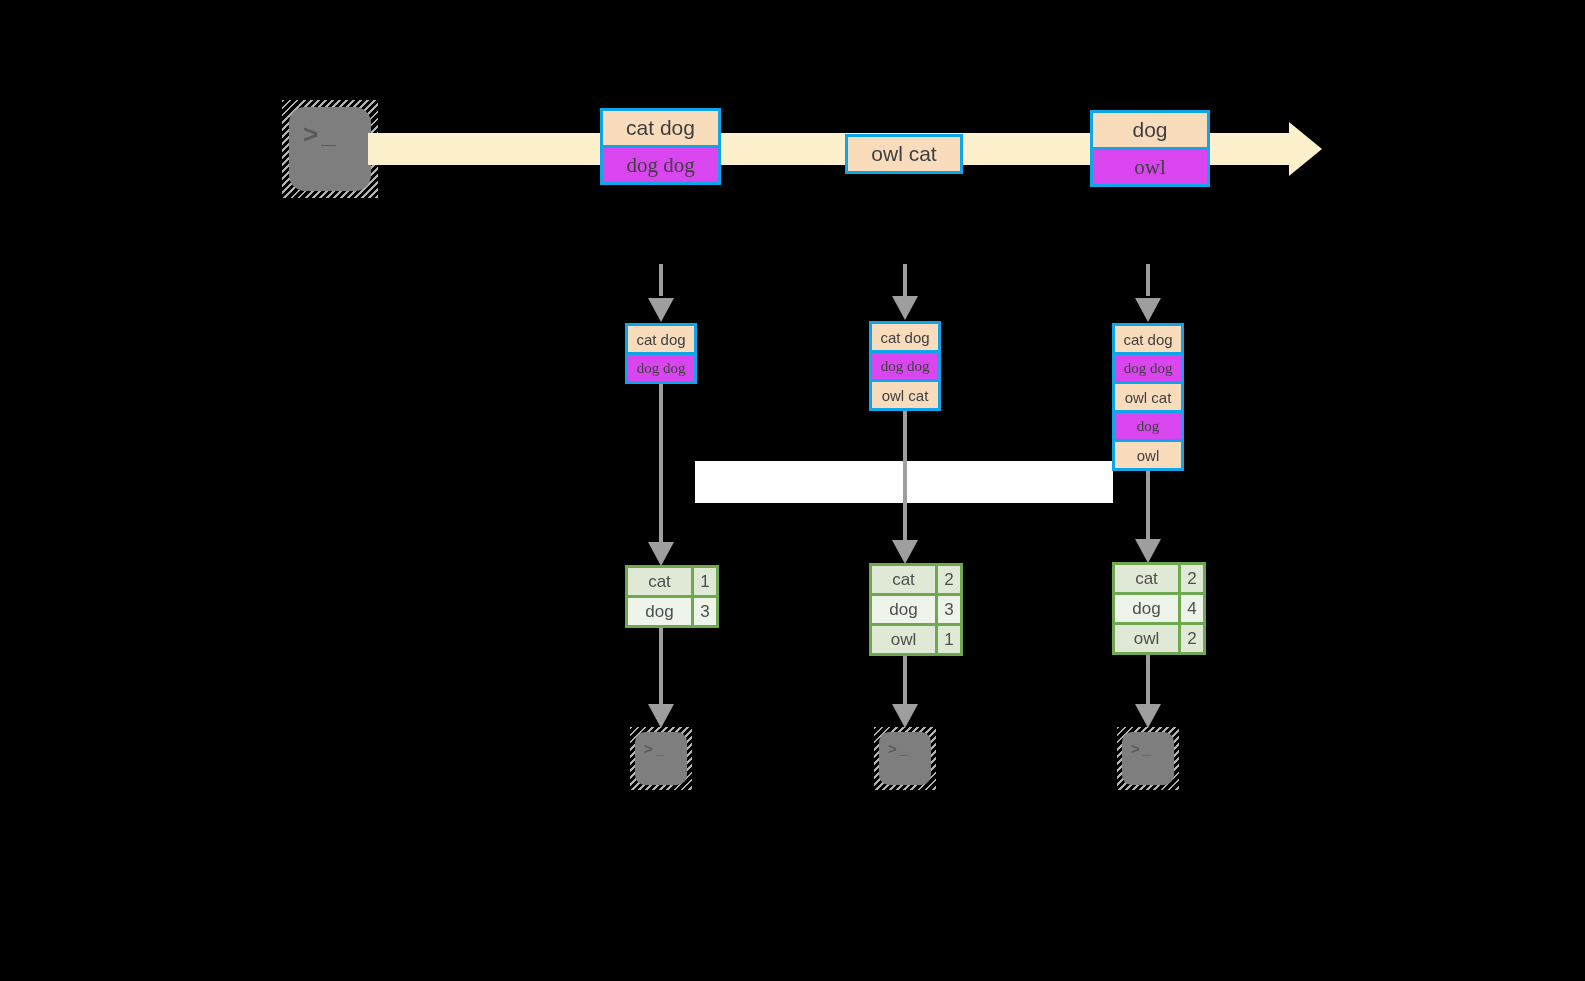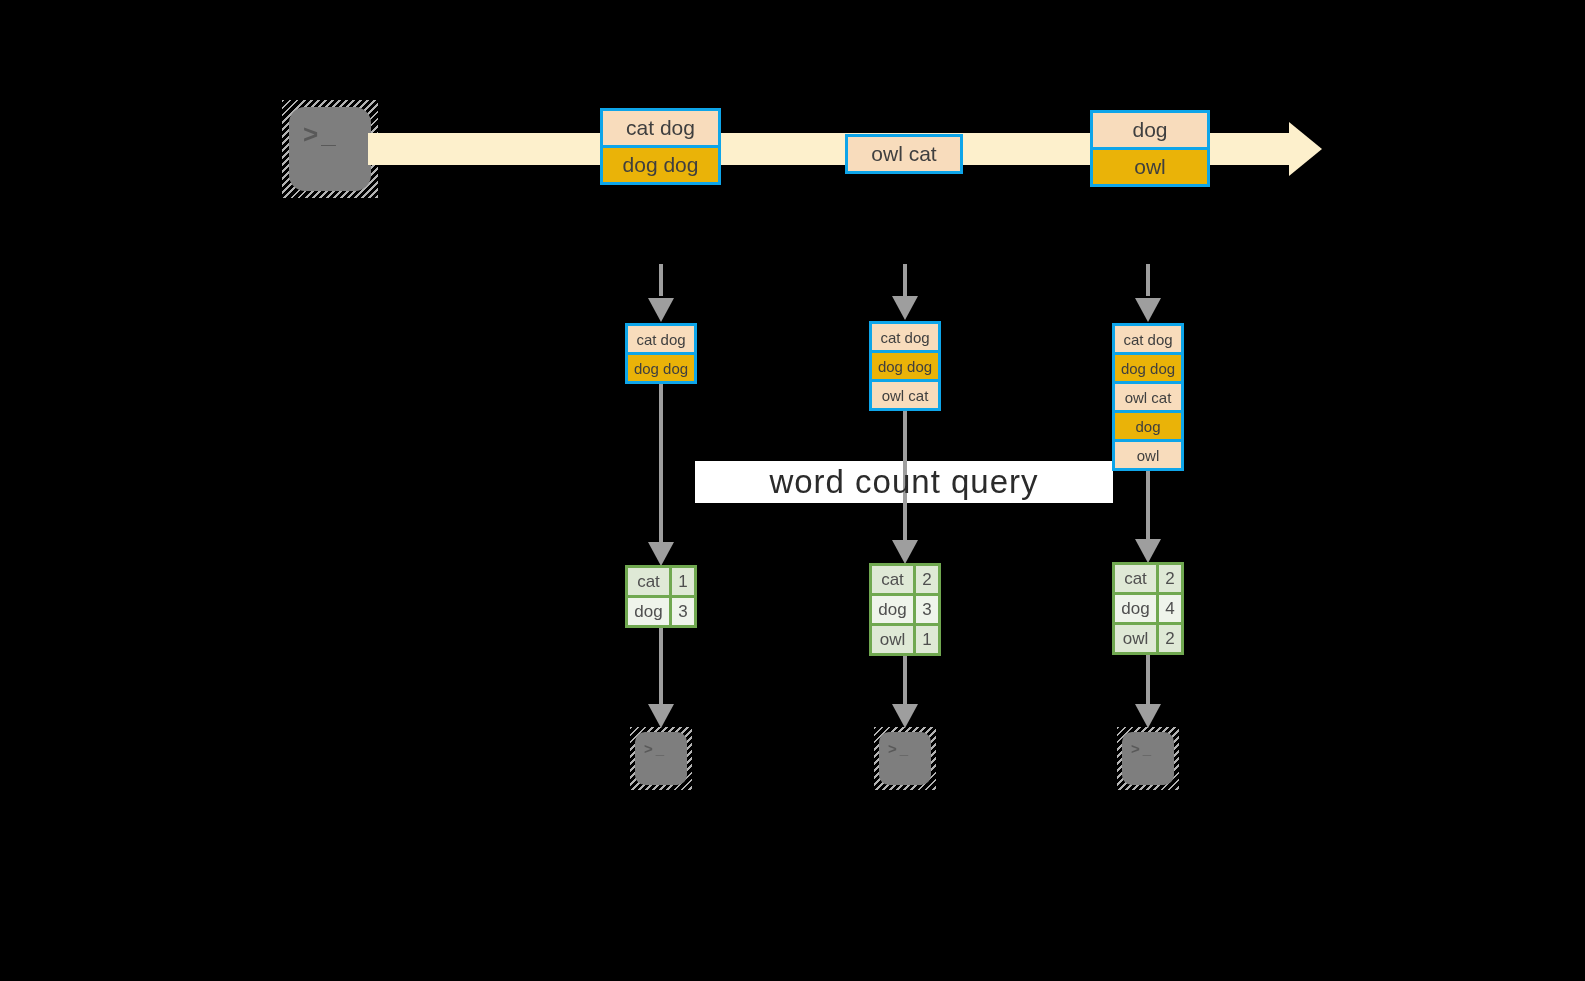--- a/index.html
+++ b/index.html
@@ -25,21 +25,21 @@
   
   .event-group { display: flex; flex-direction: column; }
   .event-cell {
     box-sizing: border-box;
     border: 3px solid #0ea5e9;
     display: flex; align-items: center; justify-content: center;
     color: #3f3f3f;
   }
   .event-cell + .event-cell { margin-top: -3px; }
   .fill-peach { background: #f8dcbc; }
-  .fill-cream { background: #eab308; }
+  .fill-cream { background: #d946ef; font-family: Liberation Serif, serif; }
   .stream-size { font-size: 21px; }
   .stack-size  { font-size: 15px; }
 
   
   .stem-solid { width: 4px; background: #9e9e9e; }
   .stem-dash  { width: 4px; background: #9e9e9e; }
   .head-down {
     width: 0; height: 0;
     border-left: 13px solid transparent;
     border-right: 13px solid transparent;
@@ -57,21 +57,21 @@
   .count-table { display: flex; flex-direction: column; }
   .count-row { display: flex; }
   .count-row + .count-row { margin-top: -3px; }
   .count-cell {
     box-sizing: border-box;
     border: 3px solid #70a850;
     height: 33px;
     display: flex; align-items: center; justify-content: center;
     color: #4f4f4f; font-size: 17px;
   }
-  .count-cell.word { width: 47px; }
+  .count-cell.word { width: 69px; }
   .count-cell.num  { width: 28px; margin-left: -3px; }
   .g-dark  { background: #dfe9d6; }
   .g-light { background: #eff4eb; }
 
   
   .terminal {
     background: repeating-linear-gradient(135deg, #b3b3b3 0 2px, rgba(0,0,0,0) 2px 5px);
   }
   .terminal-screen {
     position: absolute;
@@ -187,14 +187,13 @@
           <div class="count-cell num g-dark">2</div>
         </div>
       </div>
       <div class="abs stem-solid" style="left:1146px; top:655px; height:50px;"></div>
       <div class="abs head-down" style="left:1135px; top:704px;"></div>
       <div class="abs terminal" style="left:1117px; top:727px; width:62px; height:63px;">
         <div class="terminal-screen small"><span>&gt;_</span></div>
       </div>
     </div>
 
-  <div class="abs query-text" style="left:695px; top:461px; width:418px; height:42px;">word count query</div>
 </div>
 
 </body></html>

